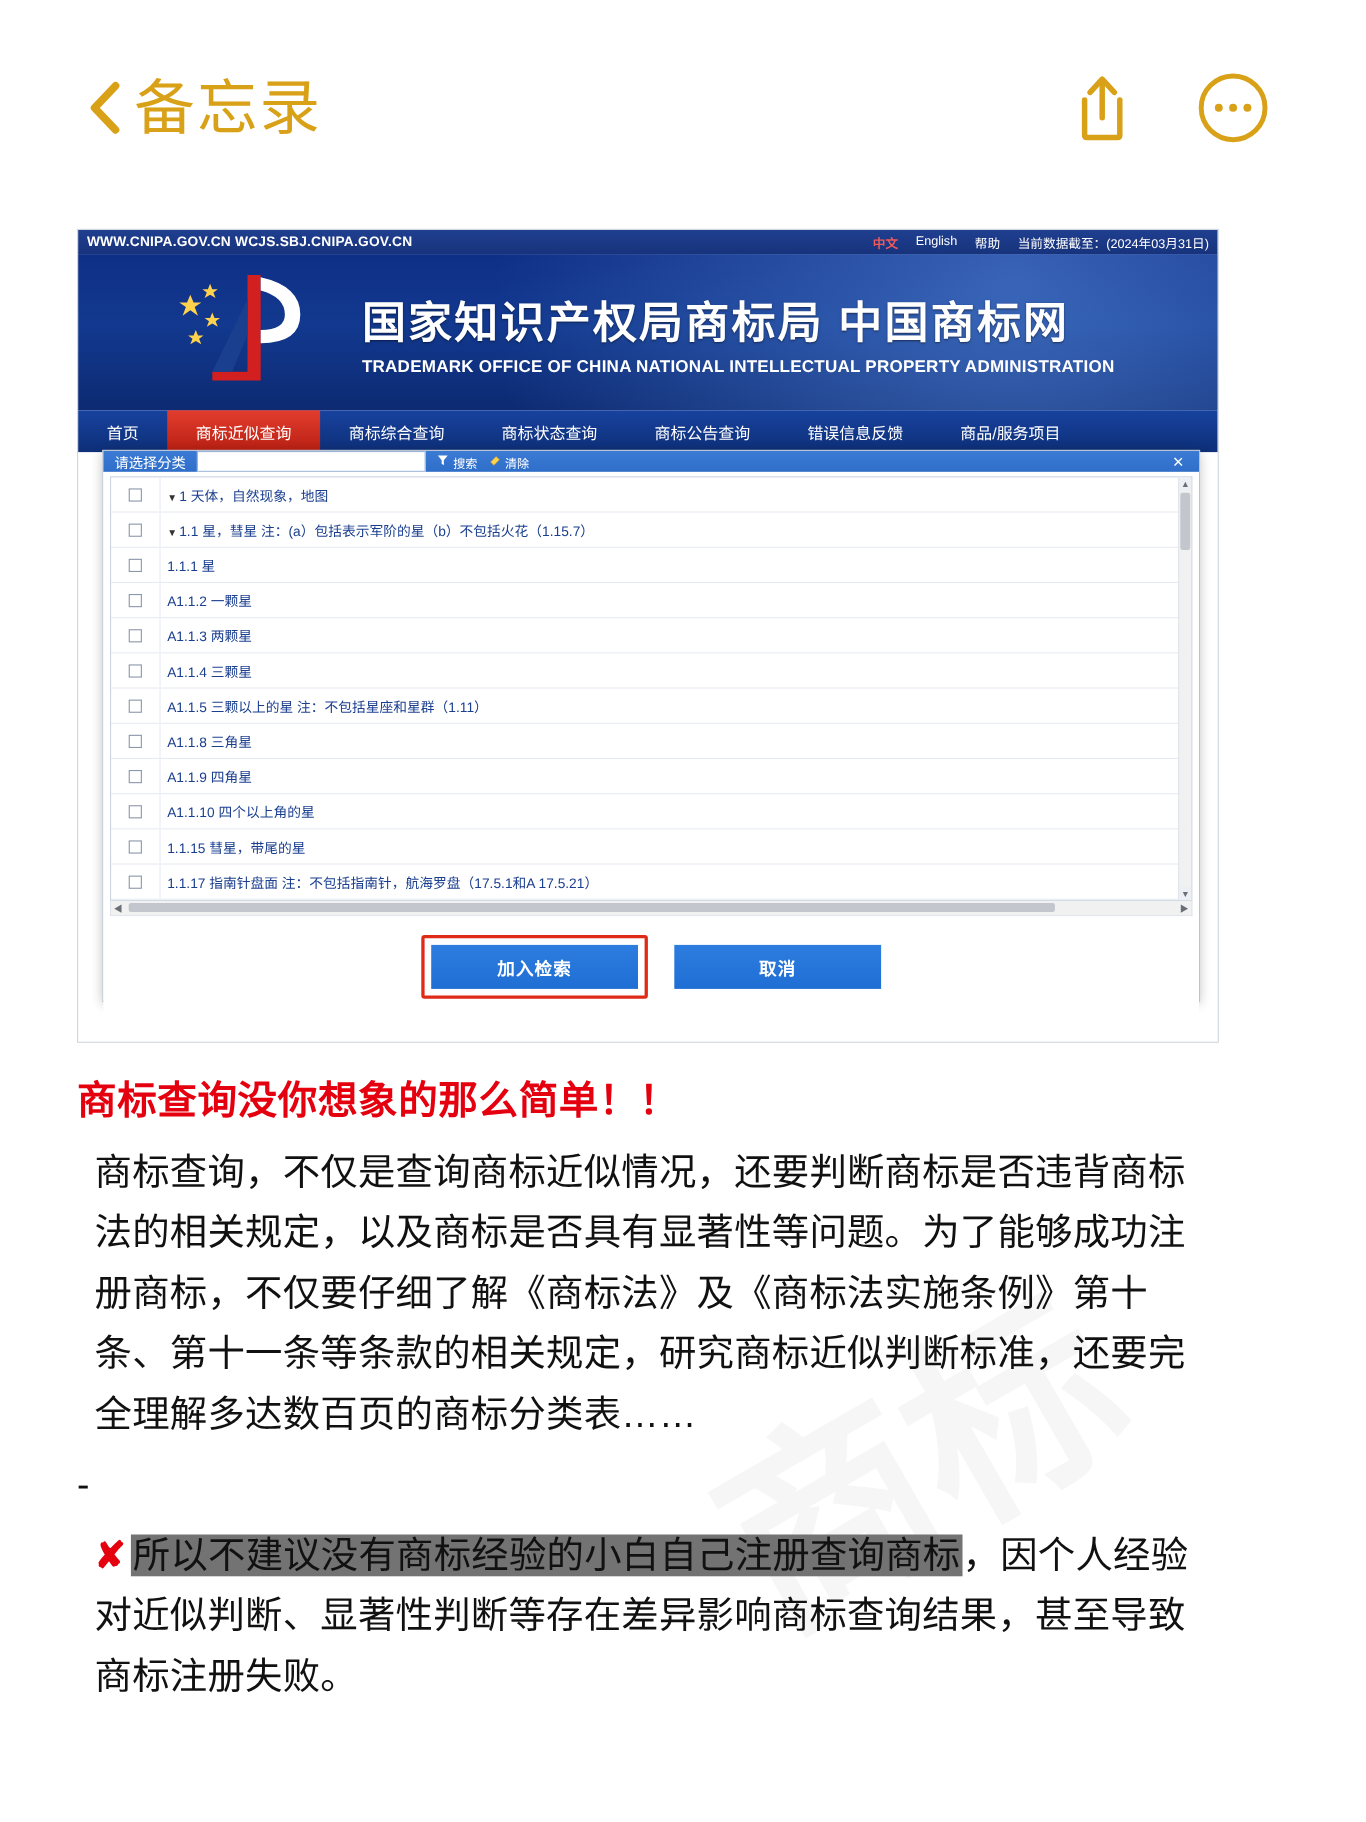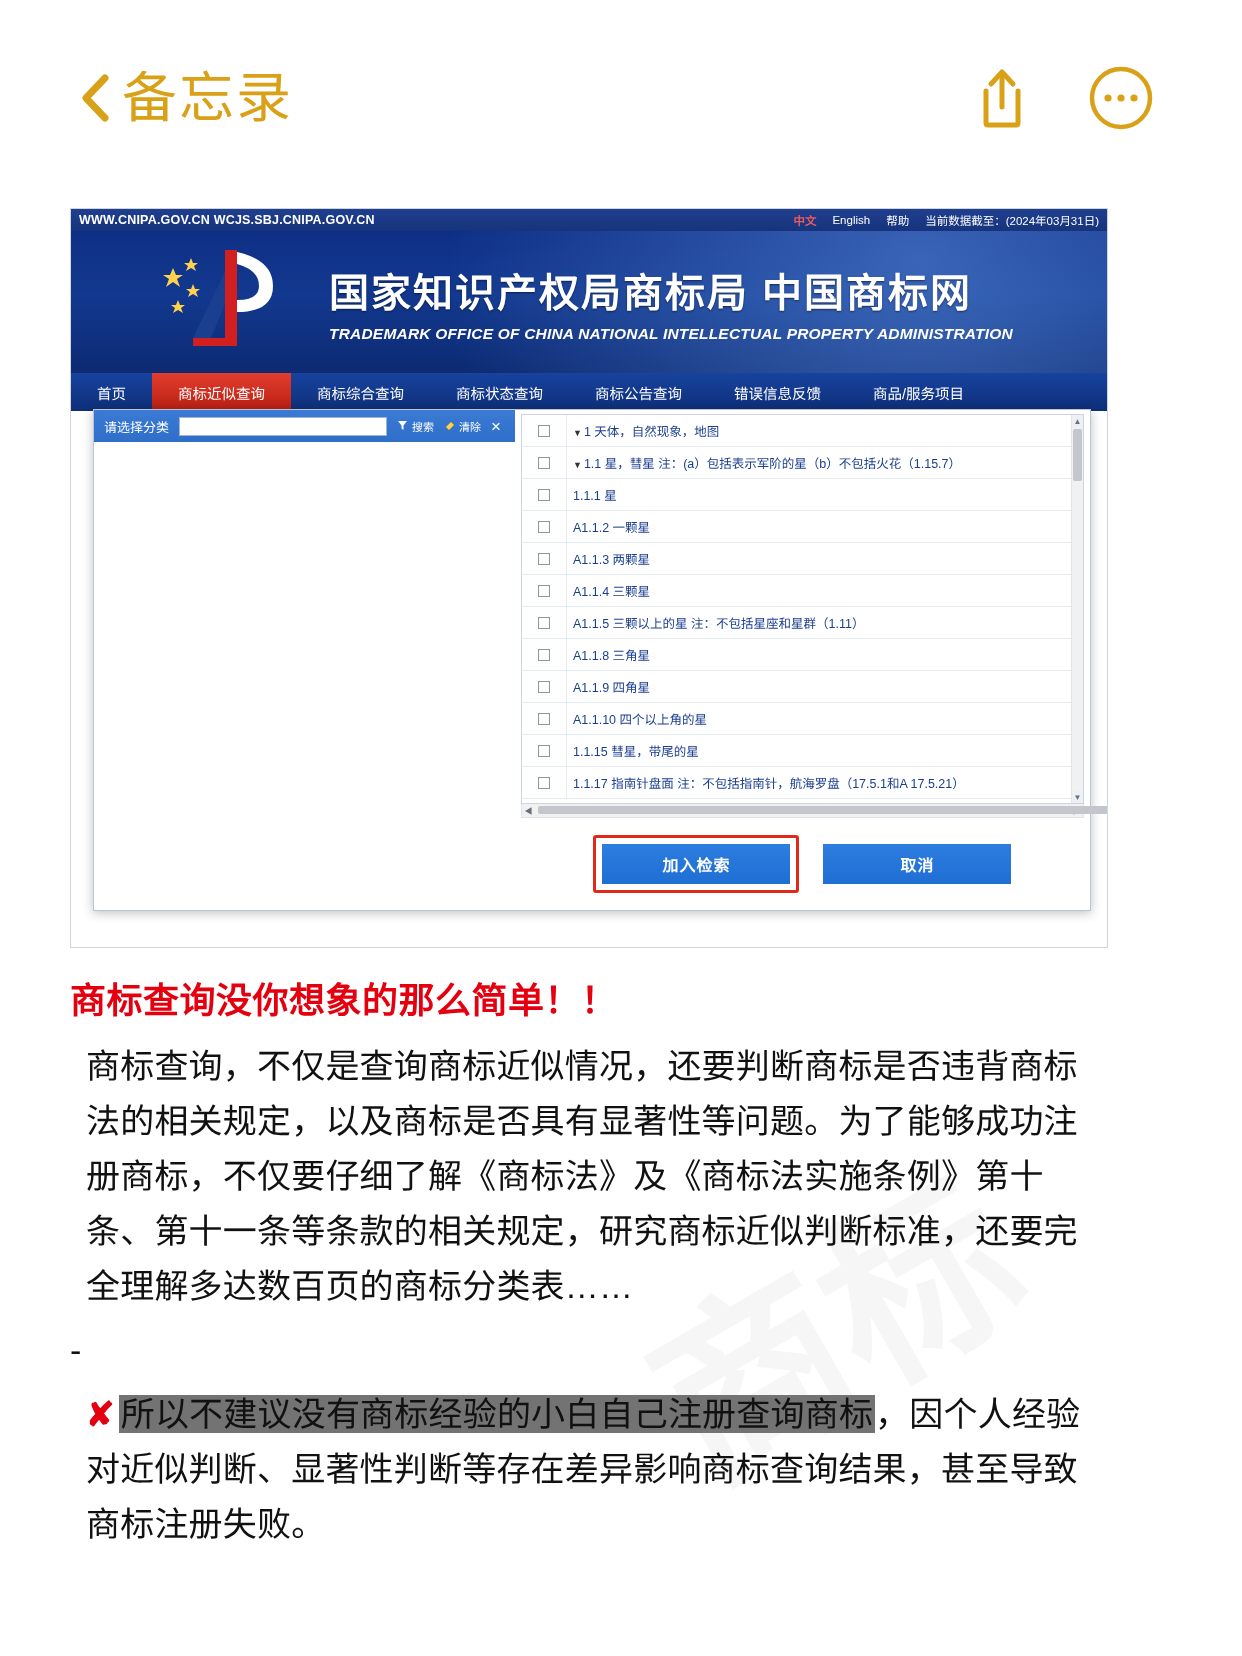--- a/index.html
+++ b/index.html
@@ -129,21 +129,20 @@
     letter-spacing: 2px;
     white-space: nowrap;
     text-shadow: 0 1px 2px rgba(0,0,0,.5);
   }
   .banner-en {
     font-size: 15.5px;
     letter-spacing: .2px;
     margin-top: 6px;
     white-space: nowrap;
     font-weight: 700;
-    font-style: italic;
   }
 
   
   .shot-nav {
     height: 38px;
     background: linear-gradient(to bottom, #17429e, #0e2f78);
     display: flex;
     align-items: stretch;
     color: #ffffff;
     font-size: 14.5px;
@@ -165,20 +164,21 @@
   .modal {
     position: absolute;
     left: 22px;
     top: 200px;
     width: 996px;
     height: 500px;
     background: #ffffff;
     border: 1px solid #b9c4d4;
     box-shadow: 0 2px 10px rgba(0,0,0,.25);
     display: flex;
+    flex-direction: column;
   }
   .modal-head {
     height: 32px;
     background: linear-gradient(to bottom, #3b7bd4, #2f6ec9);
     display: flex;
     align-items: center;
     padding: 0 10px;
     color: #ffffff;
     font-size: 13px;
     gap: 10px;

